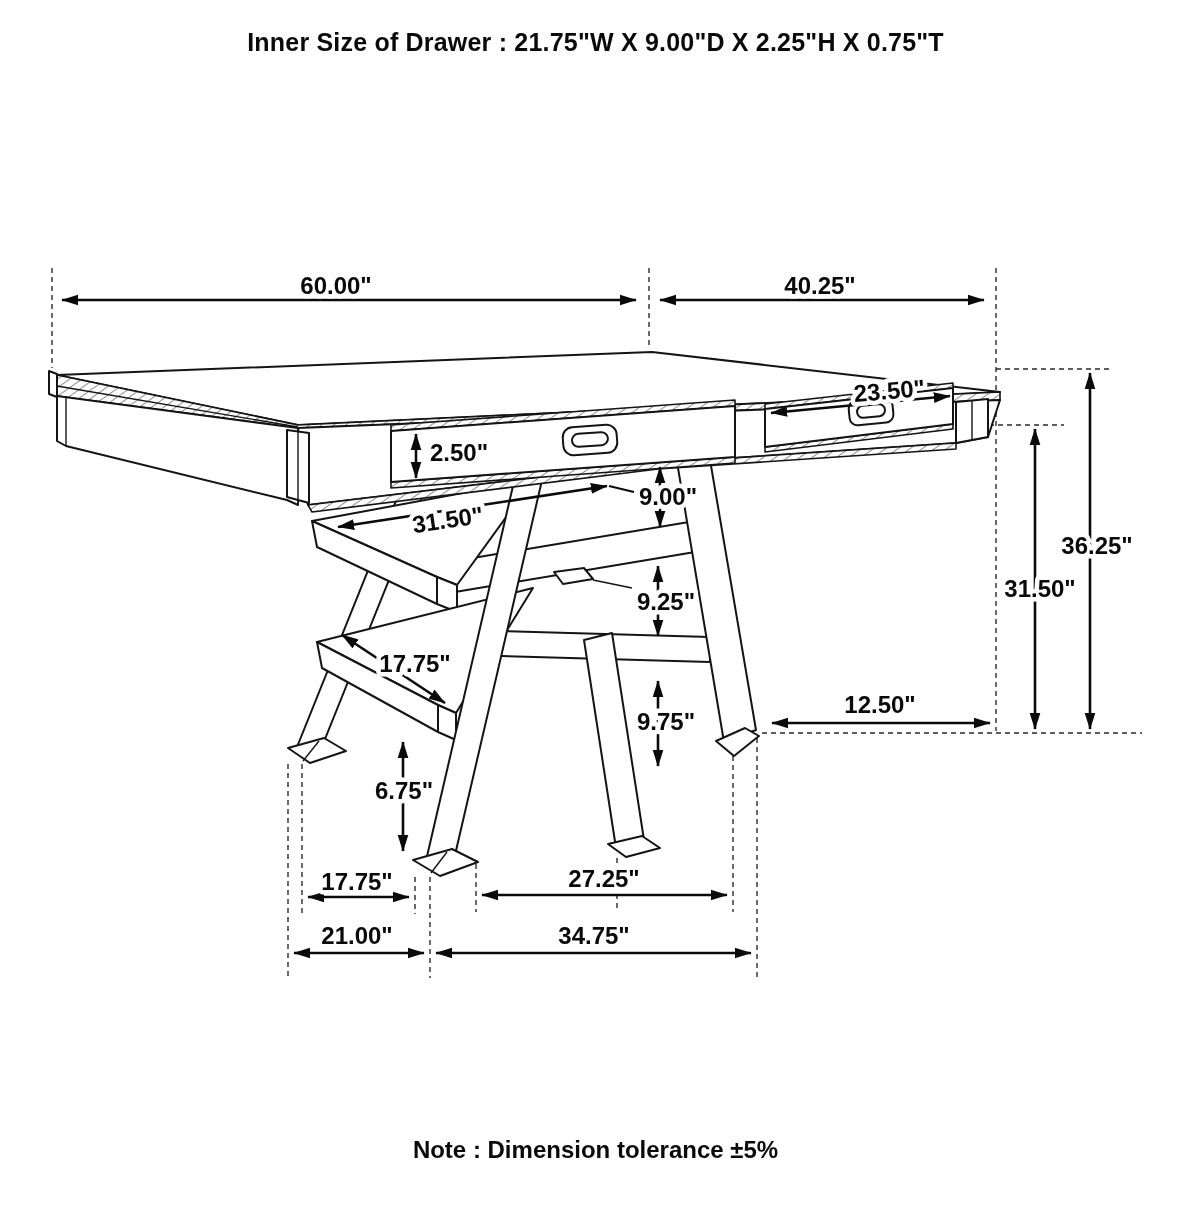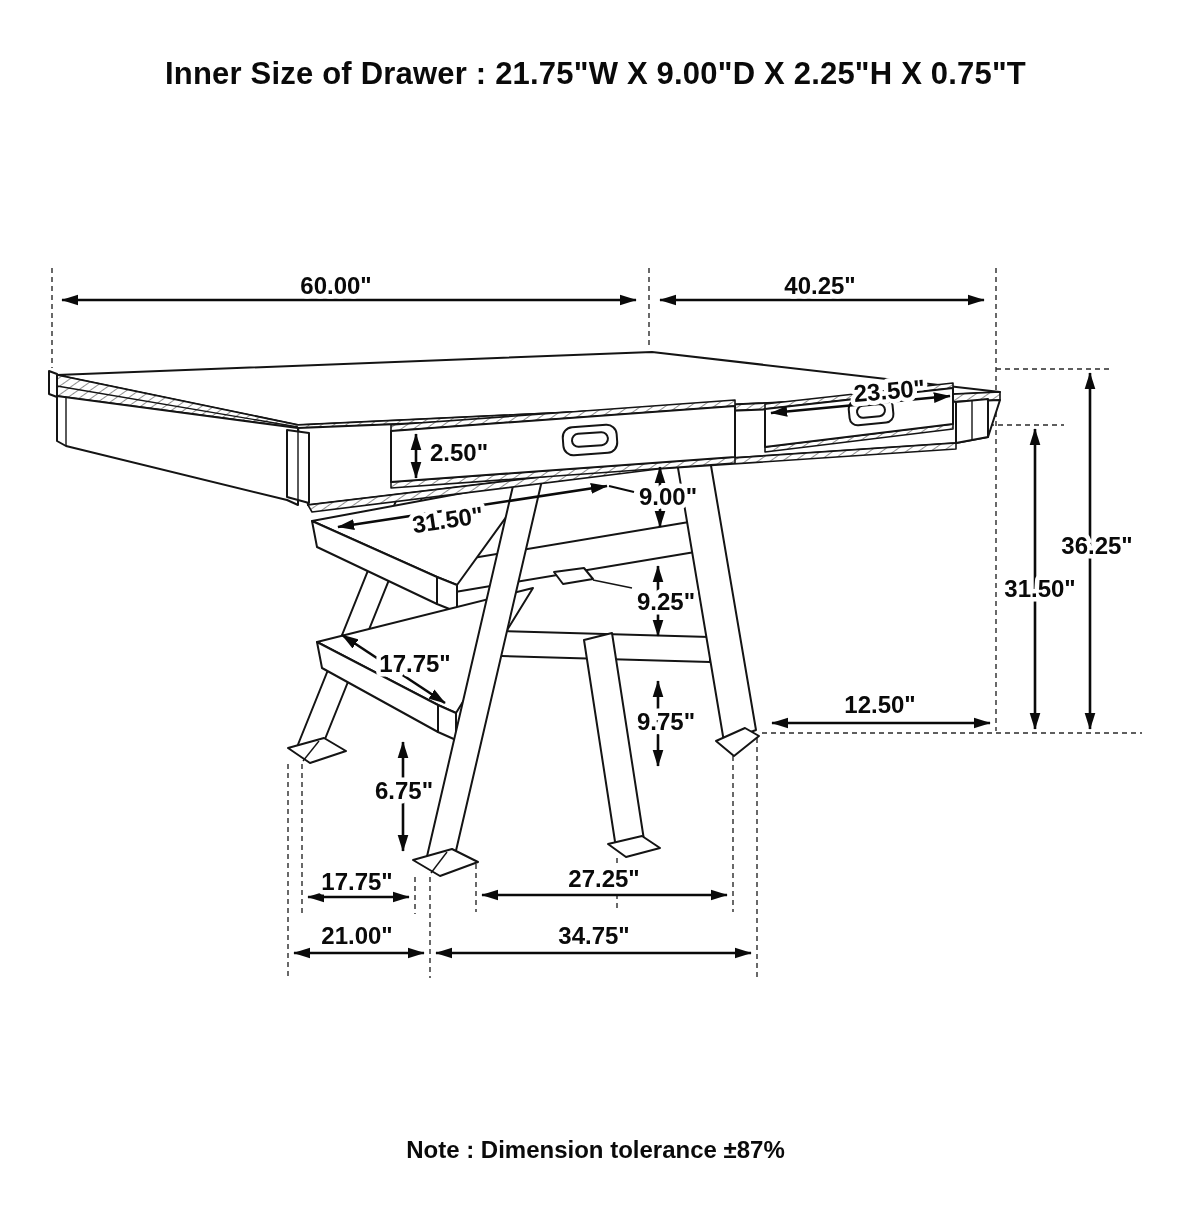--- a/index.html
+++ b/index.html
@@ -1,18 +1,18 @@
 <!DOCTYPE html>
 <html><head>
 <meta charset="utf-8">
 <style>
   html,body{margin:0;padding:0;background:#ffffff;}
   body{width:1191px;height:1208px;position:relative;font-family:"Liberation Sans",sans-serif;overflow:hidden;}
-  .title-bar{position:absolute;top:56px;left:0;width:100%;text-align:center;
-    font-size:31px;font-weight:bold;color:#0a0a0a;letter-spacing:0.2px;}
+  .title-bar{position:absolute;top:28px;left:0;width:100%;text-align:center;
+    font-size:25px;font-weight:bold;color:#0a0a0a;letter-spacing:0.2px;}
   .note-bar{position:absolute;top:1136px;left:0;width:100%;text-align:center;
     font-size:24px;font-weight:bold;color:#0a0a0a;}
   svg{position:absolute;top:0;left:0;}
   .ln{fill:#ffffff;stroke:#141414;stroke-width:2;stroke-linejoin:round;}
   .ln-thin{fill:none;stroke:#141414;stroke-width:1.4;}
   .hatch{fill:url(#hatchPat);stroke:#141414;stroke-width:1.6;stroke-linejoin:round;}
   .dash{fill:none;stroke:#2a2a2a;stroke-width:1.4;stroke-dasharray:5 4;}
   .arrow{fill:none;stroke:#0a0a0a;stroke-width:2.6;}
   .leader{fill:none;stroke:#0a0a0a;stroke-width:2;}
   .dim-label{font-family:"Liberation Sans",sans-serif;font-size:24px;font-weight:bold;
@@ -209,13 +209,13 @@
       <text class="dim-label" x="357" y="944">21.00"</text>
     </g>
 
     <g>
       <path class="arrow" d="M436,953 H751" marker-start="url(#ah)" marker-end="url(#ah)"></path>
       <text class="dim-label" x="594" y="944">34.75"</text>
     </g>
   </g>
 </svg>
 
-<div class="note-bar">Note : Dimension tolerance ±87%</div>
+<div class="note-bar">Note : Dimension tolerance ±5%</div>
 
 </body></html>

